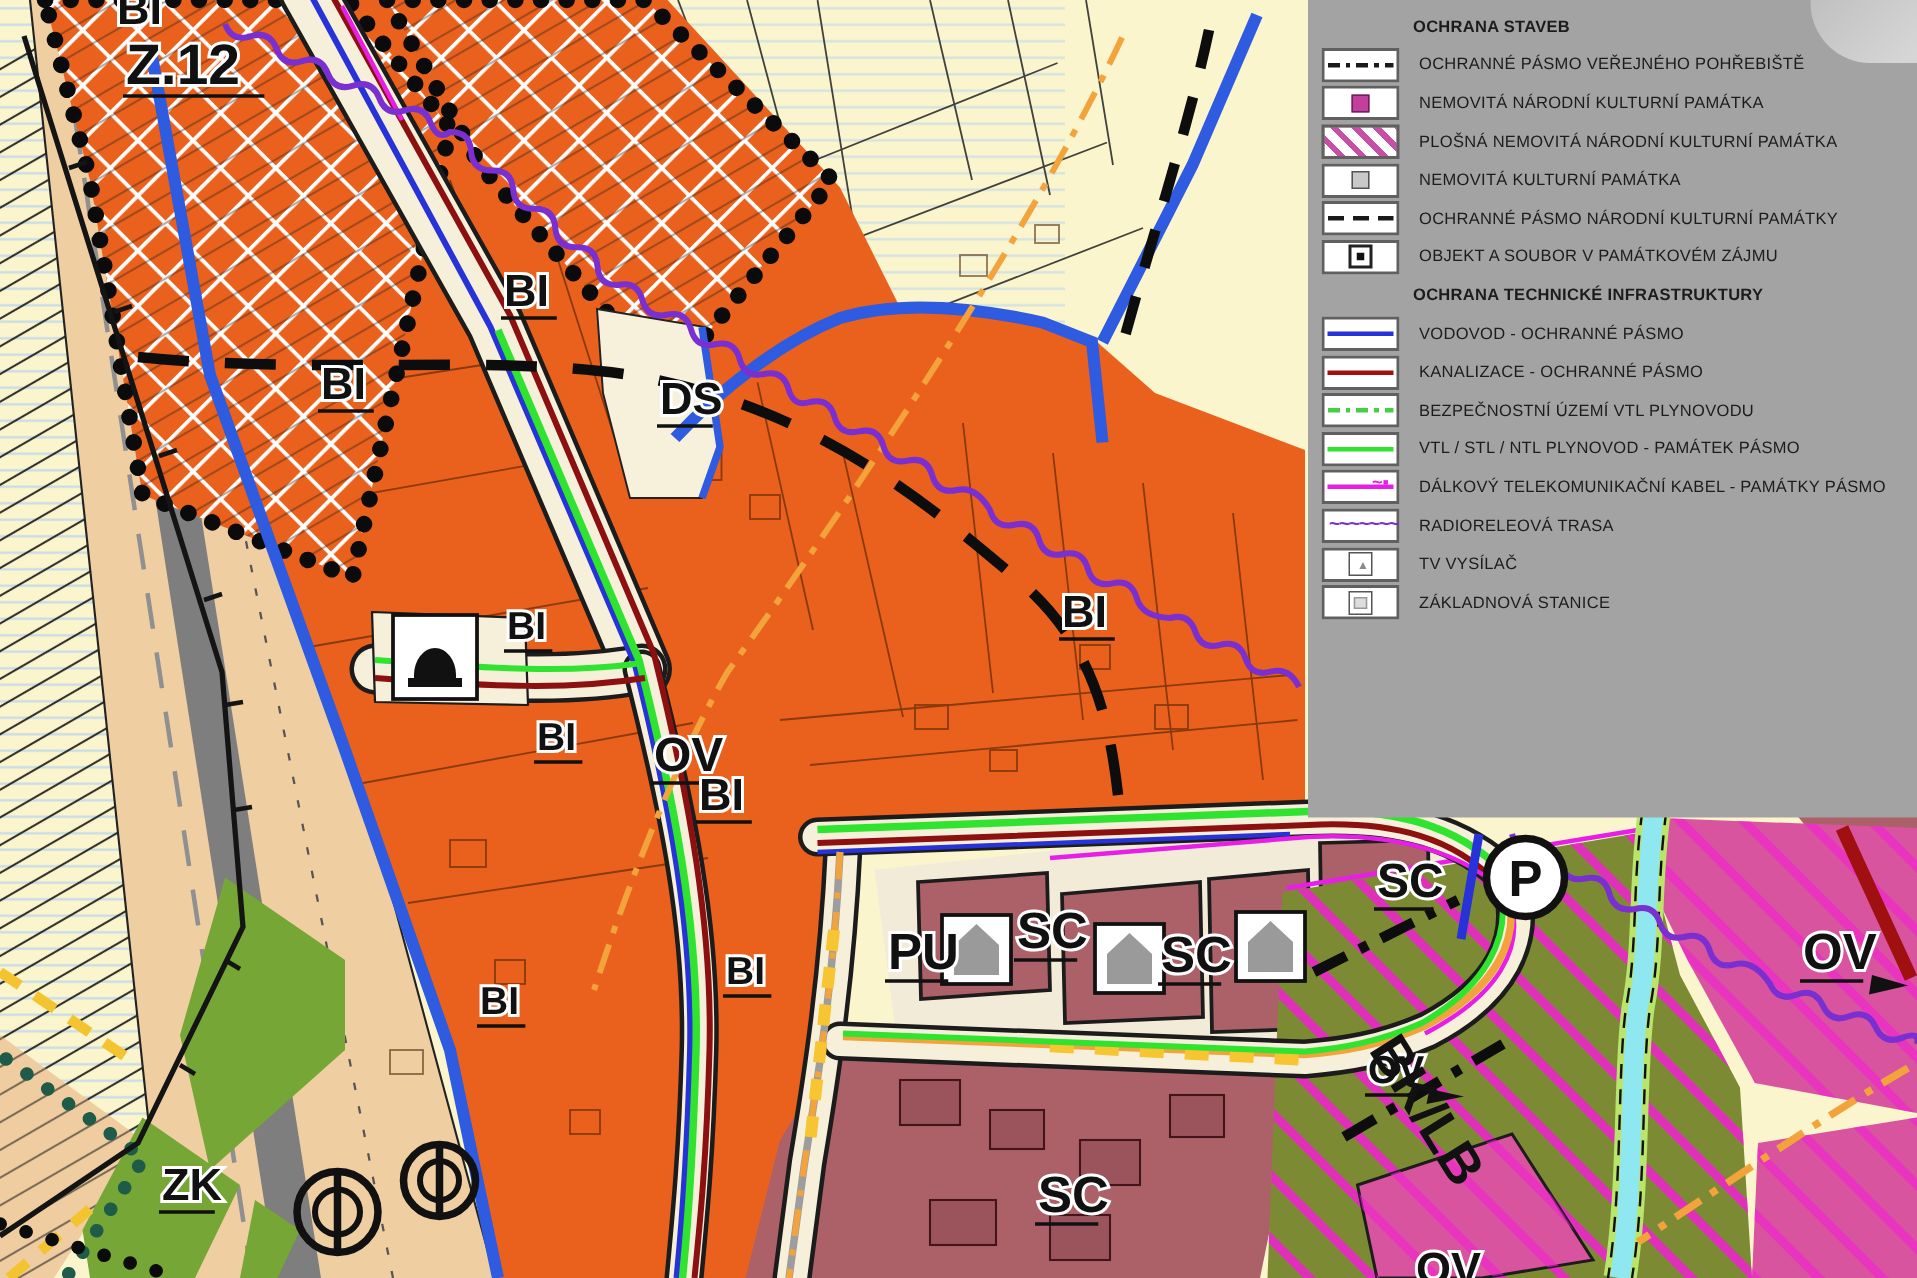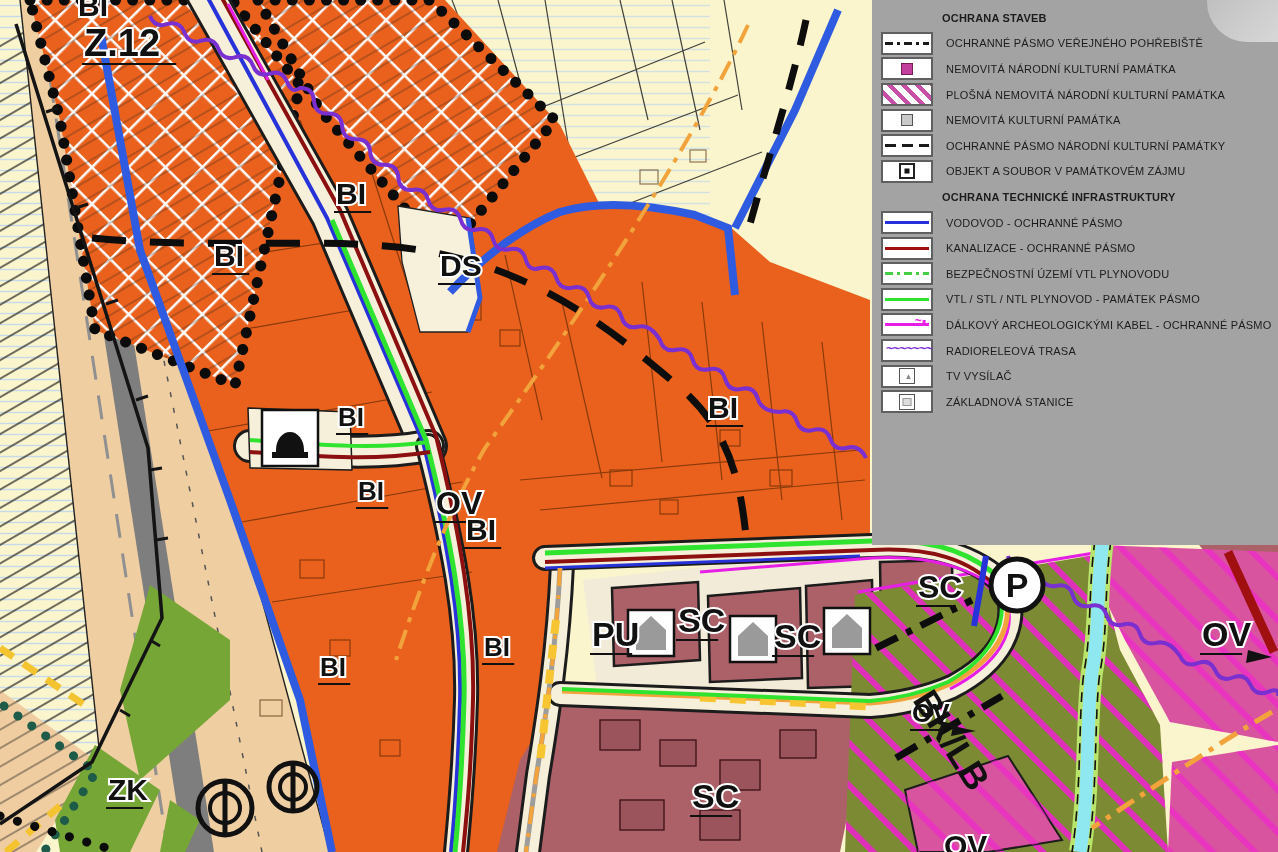--- a/index.html
+++ b/index.html
@@ -407,21 +407,21 @@
         <div class="lrow litem">
           <span class="swatch line dashdot-green"></span>
           <span class="llabel">BEZPEČNOSTNÍ ÚZEMÍ VTL PLYNOVODU</span>
         </div>
         <div class="lrow litem">
           <span class="swatch line line-green"></span>
           <span class="llabel">VTL / STL / NTL PLYNOVOD - PAMÁTEK PÁSMO</span>
         </div>
         <div class="lrow litem">
           <span class="swatch line-magenta-wave"></span>
-          <span class="llabel">DÁLKOVÝ ARCHEOLOGICKÝMI KABEL - OCHRANNÉ PÁSMO</span>
+          <span class="llabel">DÁLKOVÝ TELEKOMUNIKAČNÍ KABEL - PAMÁTKY PÁSMO</span>
         </div>
         <div class="lrow litem">
           <span class="swatch wavy-purple"></span>
           <span class="llabel">RADIORELEOVÁ TRASA</span>
         </div>
         <div class="lrow litem">
           <span class="swatch box-tv"></span>
           <span class="llabel">TV VYSÍLAČ</span>
         </div>
         <div class="lrow litem">

